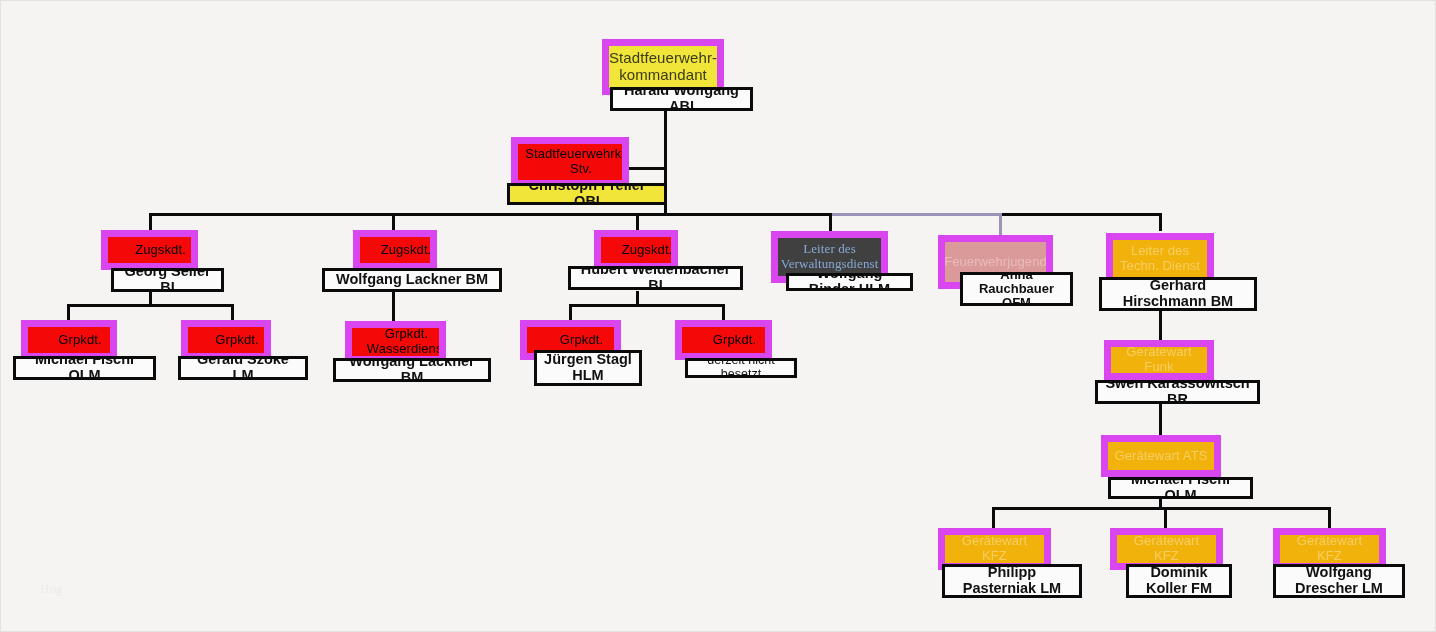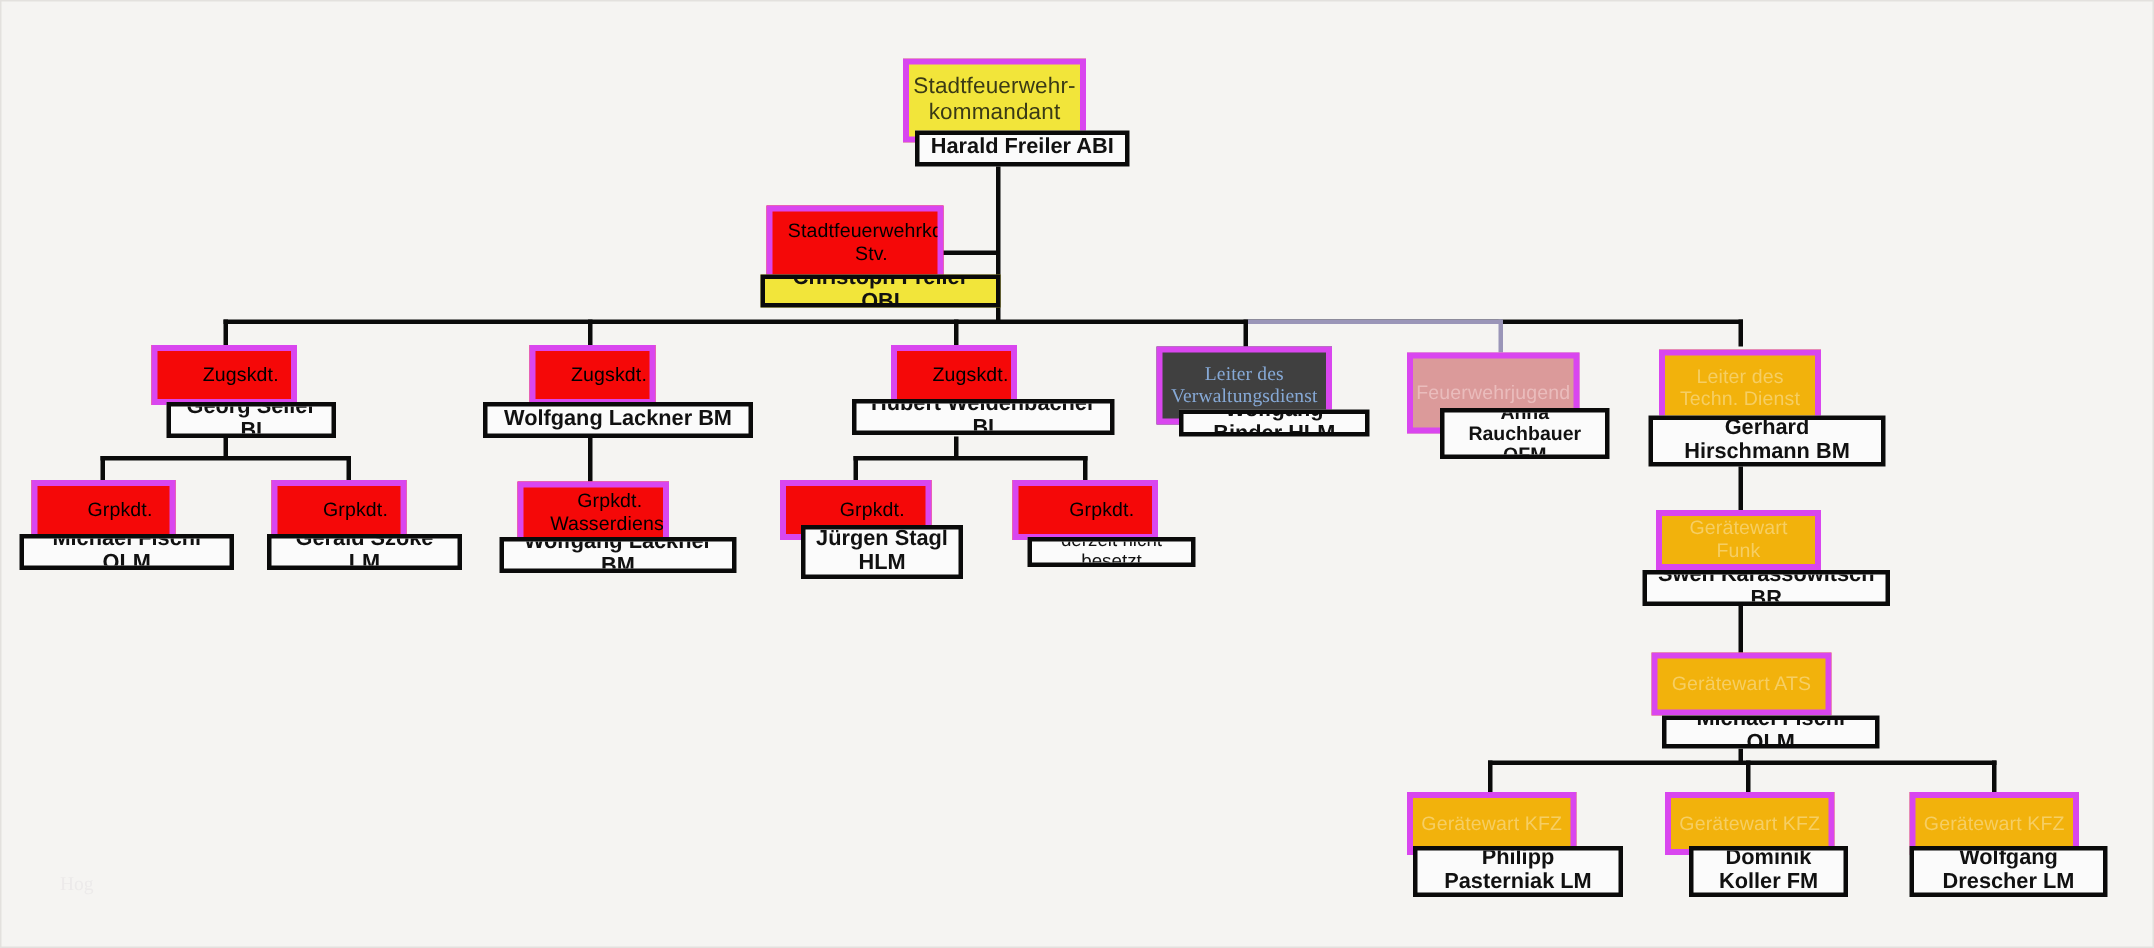--- a/index.html
+++ b/index.html
@@ -27,21 +27,21 @@
   .line.v { width: 3px; }
   .line.accent { background: #9a95b8; }
 
   
   .node {
     position: absolute;
   }
   .role {
     position: absolute;
     box-sizing: border-box;
-    border: 4px solid #d946ef;
+    border: 7px solid #d946ef;
     display: flex;
     align-items: center;
     justify-content: center;
     text-align: center;
     line-height: 1.12;
     font-size: 13px;
     letter-spacing: .1px;
     padding: 2px 4px;
     overflow: hidden;
   }
@@ -116,21 +116,21 @@
   <div class="line v" style="left:1158px; top:402px; height:34px;"></div>
   <div class="line v" style="left:1158px; top:498px; height:10px;"></div>
 
   <div class="line h" style="left:991px; top:506px; width:339px;"></div>
   <div class="line v" style="left:991px; top:506px; height:21px;"></div>
   <div class="line v" style="left:1163px; top:506px; height:21px;"></div>
   <div class="line v" style="left:1327px; top:506px; height:21px;"></div>
 
   <div class="node">
     <div class="role yellow" style="left:601px; top:38px; width:122px; height:56px; font-size:15px;">Stadtfeuerwehr-kommandant</div>
-    <div class="name" style="left:609px; top:86px; width:143px; height:24px;">Harald Freiler ABI</div>
+    <div class="name" style="left:609px; top:86px; width:143px; height:24px;">Harald Wolfgang ABI</div>
   </div>
 
   <div class="node">
     <div class="role red" style="left:510px; top:136px; width:118px; height:50px;">Stadtfeuerwehrkdt-Stv.</div>
     <div class="name" style="left:506px; top:182px; width:160px; height:22px; background:#f2e53a;">Christoph Freiler OBI</div>
   </div>
 
   <div class="node">
     <div class="role red" style="left:100px; top:229px; width:97px; height:40px;">Zugskdt.</div>
     <div class="name" style="left:110px; top:267px; width:113px; height:24px;">Georg Seiler BI</div>

